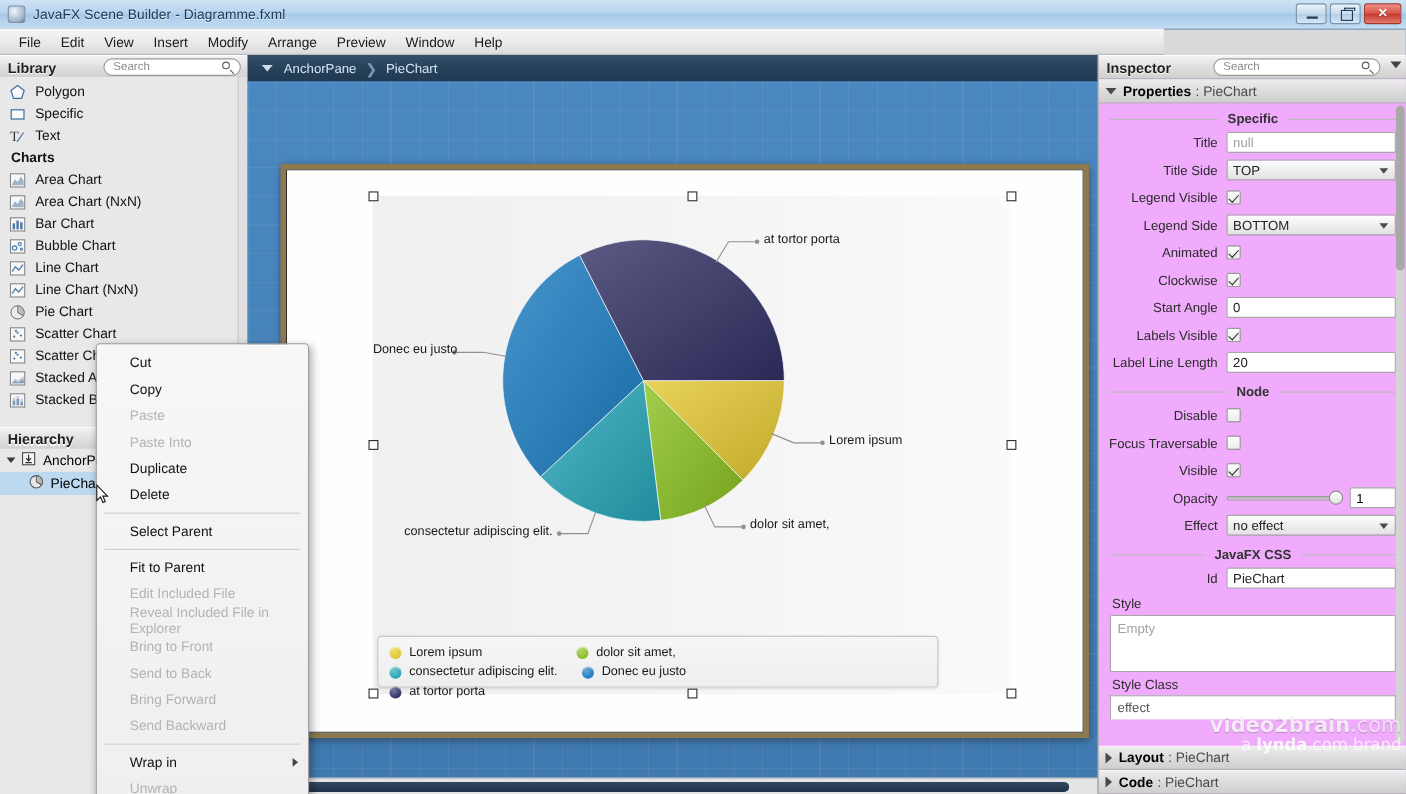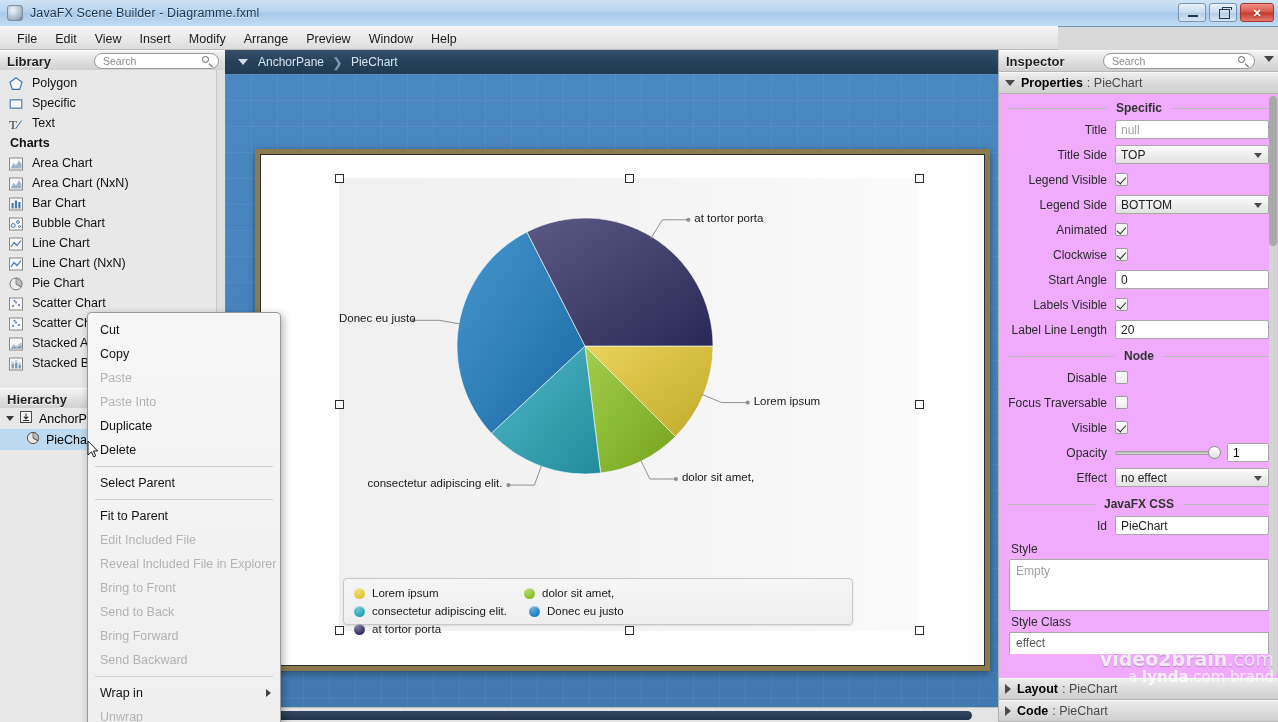--- a/index.html
+++ b/index.html
@@ -216,21 +216,21 @@
   .bottombars{position:absolute;left:0;bottom:0;width:280px;}
 
   
   .ctxmenu{
     position:absolute;left:87px;top:312px;width:194px;
     background:linear-gradient(to bottom,#f7f7f7,#efefef);
     border:1px solid #9a9a9a;border-radius:4px;
     box-shadow:2px 3px 8px rgba(0,0,0,.32);
     padding:5px 0 4px 0;box-sizing:border-box;
   }
-  .ctxitem{height:24px;display:flex;align-items:center;padding-left:12px;font-size:12.5px;color:#111;}
+  .ctxitem{height:24px;display:flex;align-items:center;padding-left:30px;font-size:12.5px;color:#111;}
   .ctxitem.disabled{color:#b3b3b3;}
   .ctxitem .sm{position:absolute;right:9px;width:0;height:0;border-top:4px solid transparent;border-bottom:4px solid transparent;border-left:5px solid #444;}
   .ctxsep{height:1px;background:#cfcfcf;margin:4px 7px;}
   .cursor{position:absolute;left:87px;top:440px;width:12px;height:19px;pointer-events:none;}
 
   
   .watermark{position:absolute;right:4px;bottom:36px;text-align:right;pointer-events:none;
     font-family:"DejaVu Sans",sans-serif;line-height:1.05;}
   .wm1{font-size:19px;font-weight:bold;color:rgba(255,255,255,.82);text-shadow:0 1px 1px rgba(0,0,0,.22);}
   .wm1 span{font-weight:normal;color:rgba(255,255,255,.72);}

